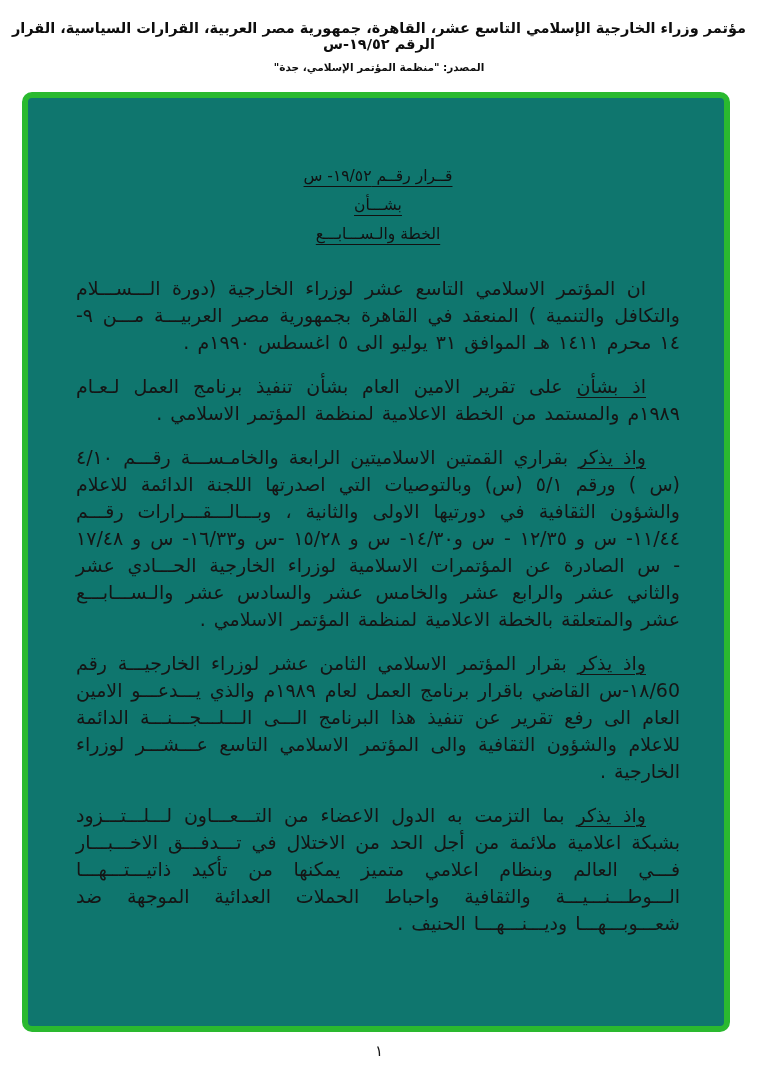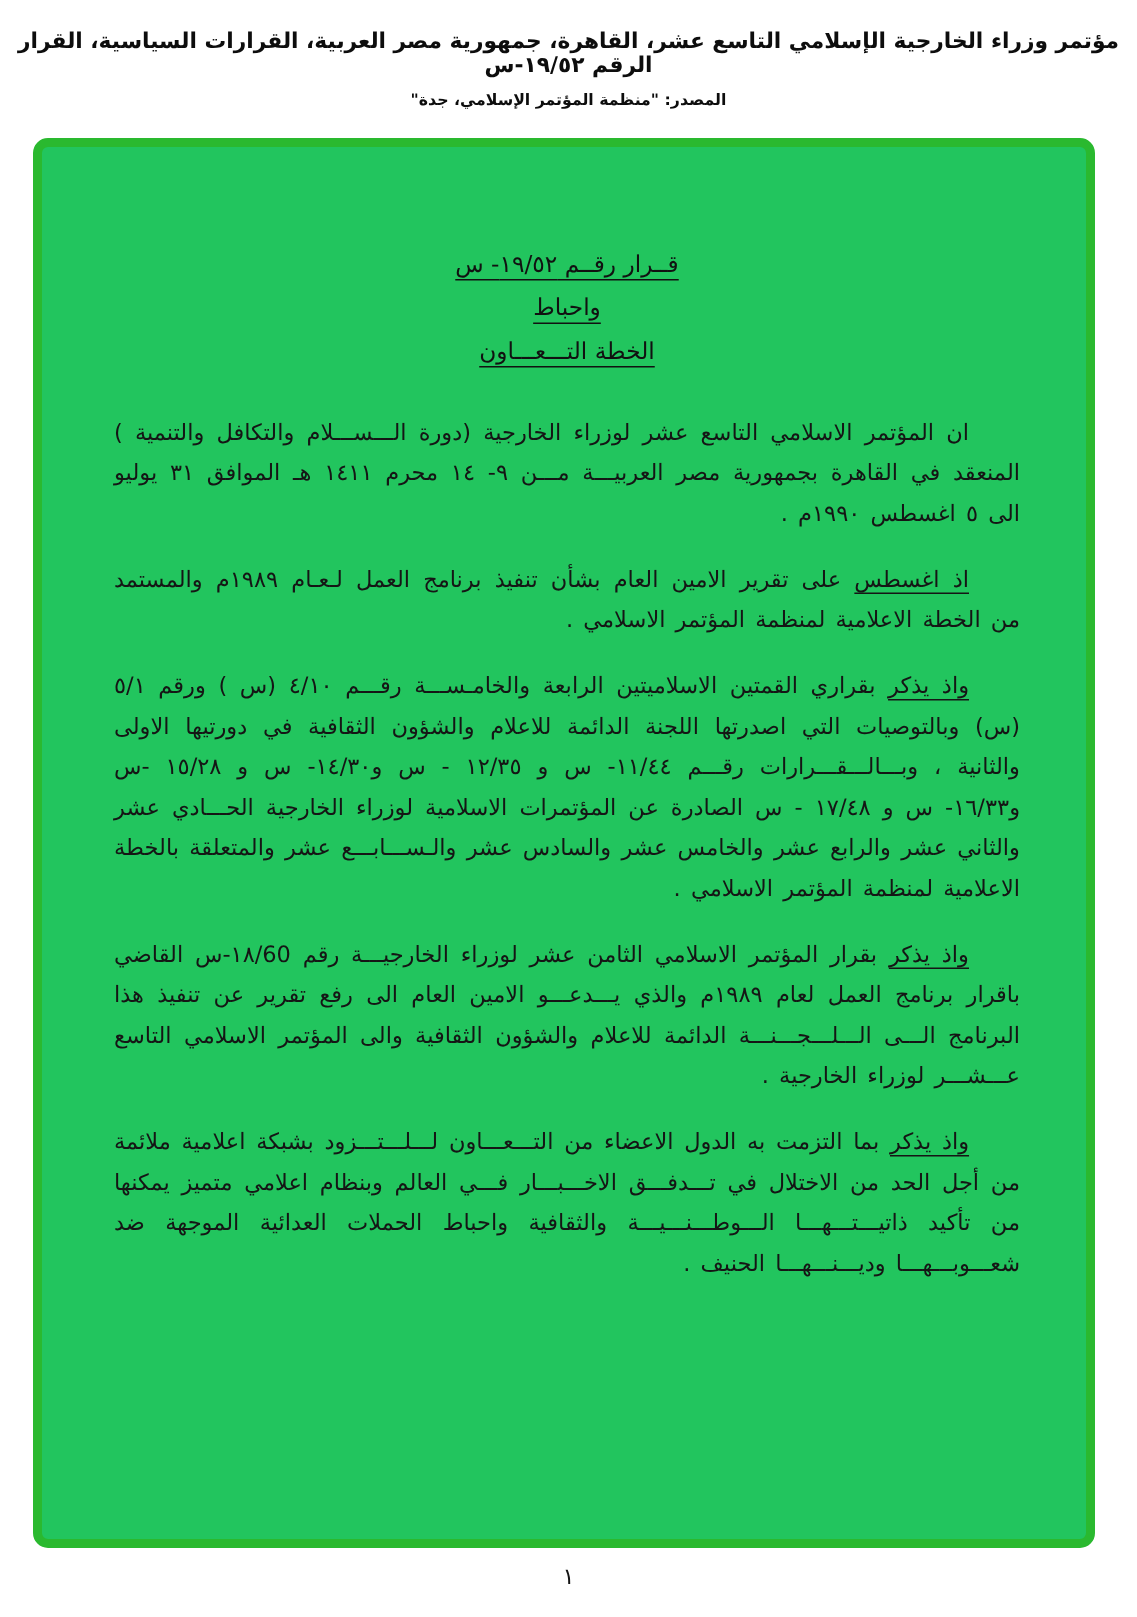--- a/index.html
+++ b/index.html
@@ -41,21 +41,21 @@
   
   .green-frame {
     position: absolute;
     top: 92px;
     left: 22px;
     width: 708px;
     height: 940px;
     box-sizing: border-box;
     border: 6px solid #2ab92f;
     border-radius: 10px;
-    background: #22c55e;
+    background: #0f766e;
     overflow: hidden;
   }
   .frame-content {
     position: absolute;
     top: 0;
     left: 0;
     right: 0;
     box-sizing: border-box;
     padding: 64px 44px 0 48px;
     direction: rtl;
@@ -69,21 +69,21 @@
     font-size: 15.5px;
     line-height: 29px;
     text-decoration: underline;
     text-underline-offset: 5px;
     text-decoration-thickness: 1.2px;
     color: #111;
   }
   
   .para {
     margin: 0 0 17px 0;
-    font-size: 15px;
+    font-size: 19px;
     line-height: 27px;
     text-align: justify;
     text-indent: 34px;
     word-spacing: 2px;
     color: #151515;
   }
   .para .lead {
     text-decoration: underline;
     text-underline-offset: 4px;
     text-decoration-thickness: 1.2px;
@@ -106,27 +106,27 @@
 <div class="doc-header">
   <div class="h-line1">مؤتمر وزراء الخارجية الإسلامي التاسع عشر، القاهرة، جمهورية مصر العربية، القرارات السياسية، القرار الرقم ١٩/٥٢-س</div>
   <div class="h-line2">المصدر: "منظمة المؤتمر الإسلامي، جدة"</div>
 </div>
 
 <div class="green-frame">
   <div class="frame-content">
 
     <div class="doc-title">
       <div class="t-line">قــرار رقــم ١٩/٥٢- س</div>
-      <div class="t-line">واحباط</div>
-      <div class="t-line">الخطة التـــعـــاون</div>
+      <div class="t-line">بشـــأن</div>
+      <div class="t-line">الخطة والـســـابـــع</div>
     </div>
 
     <p class="para"> <span>ان المؤتمر الاسلامي التاسع عشر لوزراء الخارجية (دورة الـــســـلام والتكافل والتنمية ) المنعقد في القاهرة بجمهورية مصر العربيـــة مـــن ٩- ١٤ محرم ١٤١١ هـ الموافق ٣١ يوليو الى ٥ اغسطس ١٩٩٠م .</span></p>
 
-    <p class="para"><span class="lead">اذ اغسطس</span> <span>على تقرير الامين العام بشأن تنفيذ برنامج العمل لـعـام ١٩٨٩م والمستمد من الخطة الاعلامية لمنظمة المؤتمر الاسلامي .</span></p>
+    <p class="para"><span class="lead">اذ بشأن</span> <span>على تقرير الامين العام بشأن تنفيذ برنامج العمل لـعـام ١٩٨٩م والمستمد من الخطة الاعلامية لمنظمة المؤتمر الاسلامي .</span></p>
 
     <p class="para"><span class="lead">واذ يذكر</span> <span>بقراري القمتين الاسلاميتين الرابعة والخامـســـة رقـــم ٤/١٠ (س ) ورقم ٥/١ (س) وبالتوصيات التي اصدرتها اللجنة الدائمة للاعلام والشؤون الثقافية في دورتيها الاولى والثانية ، وبـــالـــقـــرارات رقـــم ١١/٤٤- س و ١٢/٣٥ - س و١٤/٣٠- س و ١٥/٢٨ -س و١٦/٣٣- س و ١٧/٤٨ - س الصادرة عن المؤتمرات الاسلامية لوزراء الخارجية الحـــادي عشر والثاني عشر والرابع عشر والخامس عشر والسادس عشر والـســـابـــع عشر والمتعلقة بالخطة الاعلامية لمنظمة المؤتمر الاسلامي .</span></p>
 
     <p class="para"><span class="lead">واذ يذكر</span> <span>بقرار المؤتمر الاسلامي الثامن عشر لوزراء الخارجيـــة رقم ١٨/60-س القاضي باقرار برنامج العمل لعام ١٩٨٩م والذي يـــدعـــو الامين العام الى رفع تقرير عن تنفيذ هذا البرنامج الـــى الـــلـــجـــنـــة الدائمة للاعلام والشؤون الثقافية والى المؤتمر الاسلامي التاسع عـــشـــر لوزراء الخارجية .</span></p>
 
     <p class="para"><span class="lead">واذ يذكر</span> <span>بما التزمت به الدول الاعضاء من التـــعـــاون لـــلـــتـــزود بشبكة اعلامية ملائمة من أجل الحد من الاختلال في تـــدفـــق الاخـــبـــار فـــي العالم وبنظام اعلامي متميز يمكنها من تأكيد ذاتيـــتـــهـــا الـــوطـــنـــيـــة والثقافية واحباط الحملات العدائية الموجهة ضد شعـــوبـــهـــا وديـــنـــهـــا الحنيف .</span></p>
 
 
   </div>
 </div>

